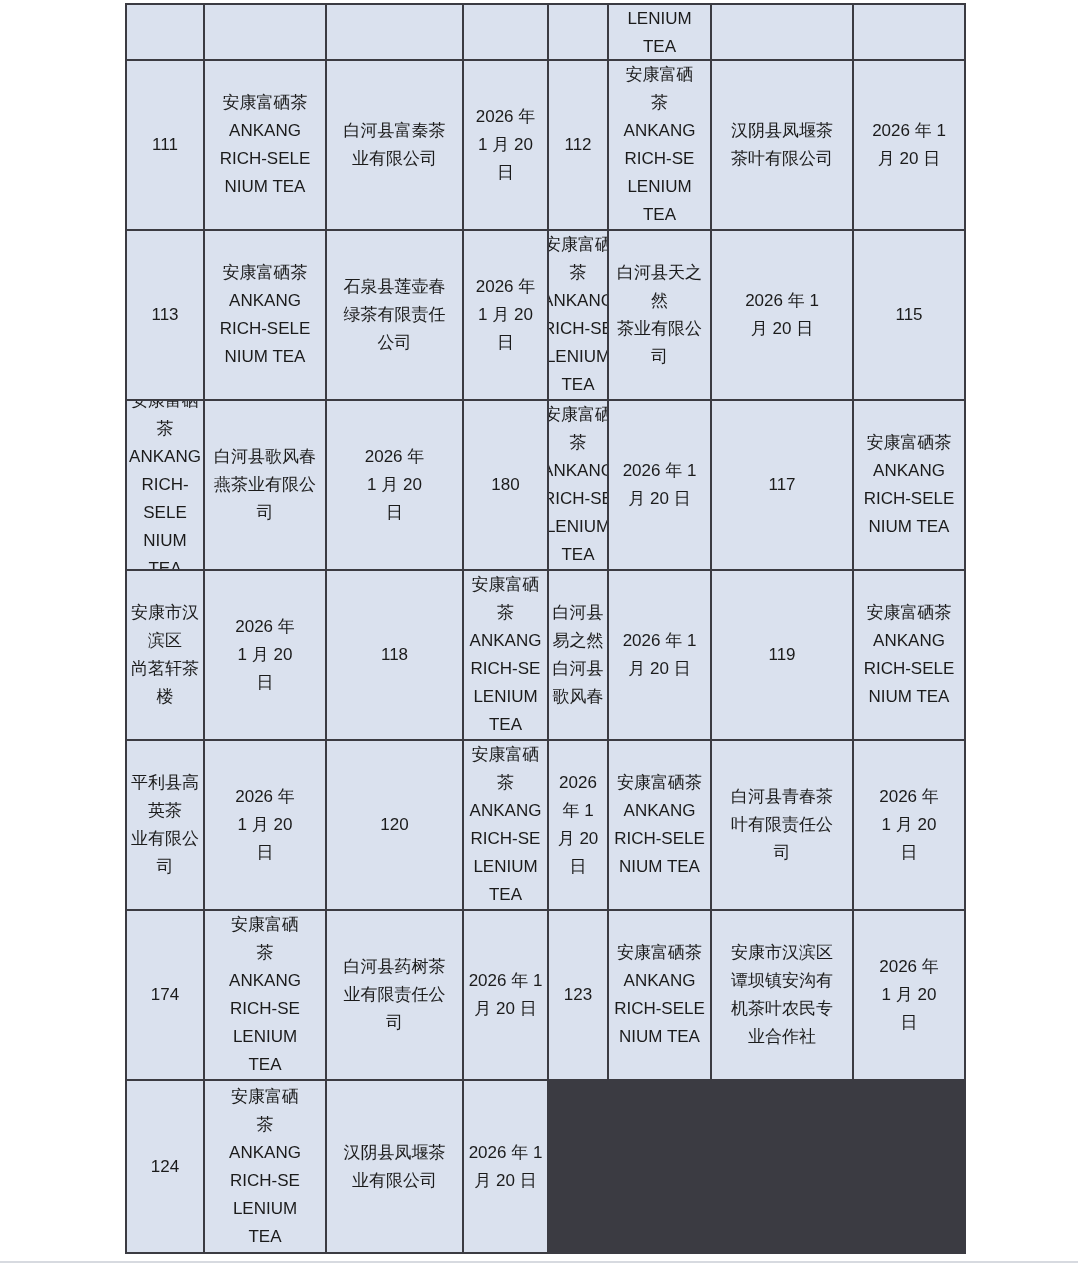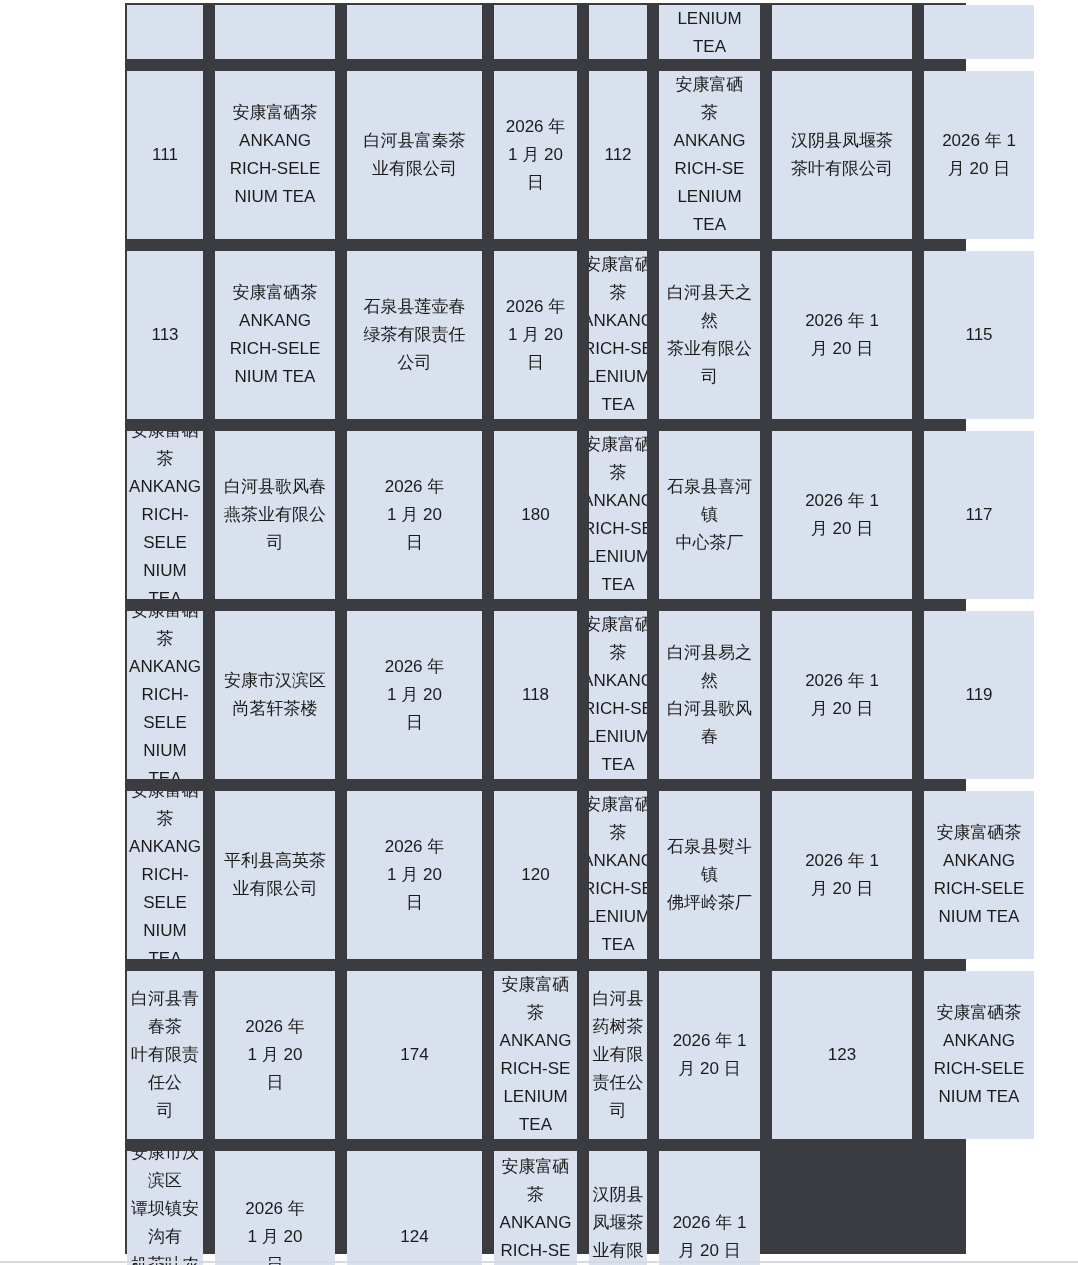--- a/index.html
+++ b/index.html
@@ -19,21 +19,21 @@
     left: 125px;
     top: 3px;
     width: 841px;
     height: 1251px;
     box-sizing: border-box;
     background: #3b3b42;
     padding: 2px;
     display: grid;
     grid-template-columns: 76px 120px 135px 83px 58px 101px 140px 110px;
     grid-template-rows: 54px 168px 168px 168px 168px 168px 168px 171px;
-    gap: 12px;
+    gap: 2px;
   }
   .cell {
     background: #dae1ee;
     display: flex;
     align-items: center;
     justify-content: center;
     text-align: center;
     white-space: pre-line;
     font-size: 17px;
     line-height: 28px;
@@ -122,22 +122,20 @@
   <div class="cell">2026 年
 1 月 20
 日</div>
   <div class="cell">180</div>
   <div class="cell">安康富硒
 茶
 ANKANG
 RICH-SE
 LENIUM
 TEA</div>
-  <div class="cell">石泉县喜河镇
-中心茶厂</div>
   <div class="cell">2026 年 1
 月 20 日</div>
 
   <div class="cell">117</div>
   <div class="cell">安康富硒茶
 ANKANG
 RICH-SELE
 NIUM TEA</div>
   <div class="cell">安康市汉滨区
 尚茗轩茶楼</div>
@@ -166,22 +164,20 @@
   <div class="cell">2026 年
 1 月 20
 日</div>
   <div class="cell">120</div>
   <div class="cell">安康富硒
 茶
 ANKANG
 RICH-SE
 LENIUM
 TEA</div>
-  <div class="cell">石泉县熨斗镇
-佛坪岭茶厂</div>
   <div class="cell">2026 年 1
 月 20 日</div>
 
   <div class="cell">安康富硒茶
 ANKANG
 RICH-SELE
 NIUM TEA</div>
   <div class="cell">白河县青春茶
 叶有限责任公
 司</div>

